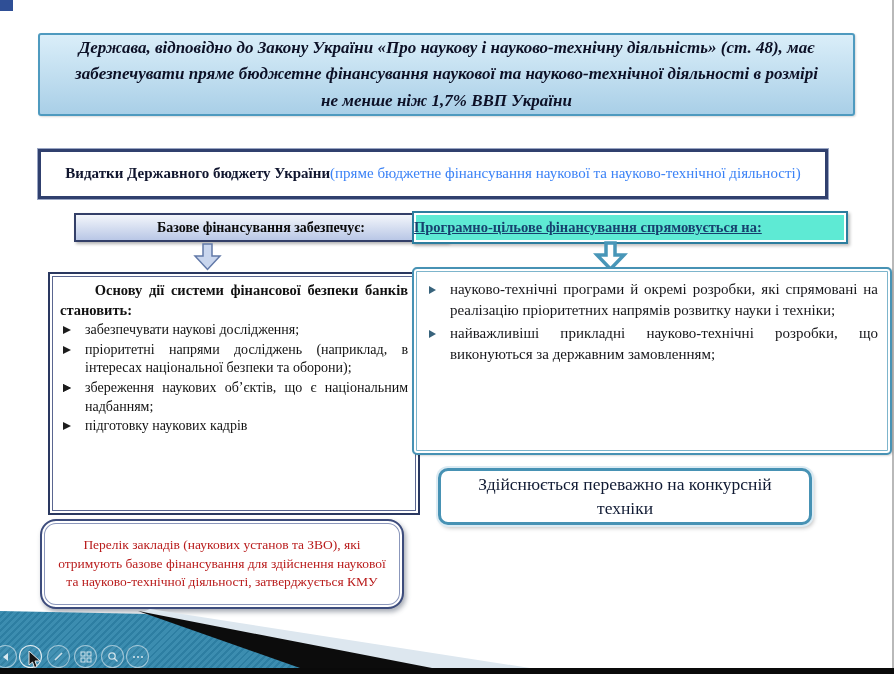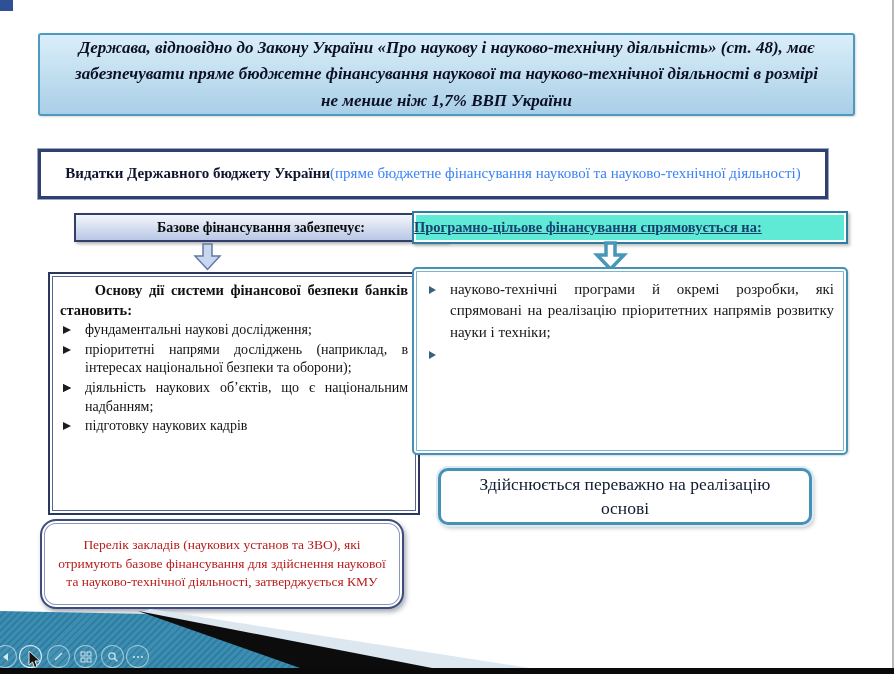--- a/index.html
+++ b/index.html
@@ -73,21 +73,21 @@
     position:relative;padding-left:25px;text-align:justify;
     font-size:14px;line-height:1.33;margin:1px 0;
   }
   .bullet-list li .marker{
     position:absolute;left:3px;top:5px;width:0;height:0;
     border-left:8px solid #1d1d1d;border-top:4.5px solid transparent;border-bottom:4.5px solid transparent;
   }
 
   
   .right-box{
-    left:412px;top:267px;width:436px;height:188px;background:#fff;
+    left:412px;top:267px;width:480px;height:188px;background:#fff;
     border:2px solid #4792b4;border-radius:5px;
     box-shadow:inset 0 0 0 2px #ffffff,inset 0 0 0 3px #7db5cc,1px 1px 2px rgba(0,0,0,.15);
     padding:9px 12px;color:#16161a;
   }
   .right-box .bullet-list li{font-size:15px;line-height:1.42;padding-left:24px;}
   .right-box .bullet-list li .marker{
     border-left-color:#38637c;top:7px;border-left-width:7px;
     border-top-width:4px;border-bottom-width:4px;
   }
 
@@ -165,37 +165,37 @@
 </div>
 <div class="abs arrow-wrap" style="left:593px;top:241px;">
   <svg width="35" height="30" viewBox="0 0 35 30">
     <polygon points="13,2 22,2 22,14 31,14 17.5,28 4,14 13,14" fill="#ffffff" stroke="#4896b8" stroke-width="3.5" stroke-linejoin="miter"></polygon>
   </svg>
 </div>
 
 <div class="abs left-box">
   <p class="box-title">Основу дії системи фінансової безпеки банків становить:</p>
   <ul class="bullet-list">
-    <li><span class="marker"></span><span>фундаментальні наукові дослідження;</span></li>
+    <li><span class="marker"></span><span>забезпечувати наукові дослідження;</span></li>
     <li><span class="marker"></span><span>пріоритетні напрями досліджень (наприклад, в інтересах національної безпеки та оборони);</span></li>
     <li><span class="marker"></span></li>
-    <li><span class="marker"></span><span>діяльність наукових об’єктів, що є національним надбанням;</span></li>
+    <li><span class="marker"></span><span>збереження наукових об’єктів, що є національним надбанням;</span></li>
     <li><span class="marker"></span><span>підготовку наукових кадрів</span></li>
   </ul>
 </div>
 
 <div class="abs right-box">
   <ul class="bullet-list">
     <li><span class="marker"></span><span>науково-технічні програми й окремі розробки, які спрямовані на реалізацію пріоритетних напрямів розвитку науки і техніки;</span></li>
-    <li><span class="marker"></span></li>
+    <li><span class="marker"></span><span>найважливіші прикладні науково-технічні розробки, що виконуються за державним замовленням;</span></li>
   </ul>
 </div>
 
 <div class="abs note-box">
-  <span>Здійснюється переважно на реалізацію основі</span>
+  <span>Здійснюється переважно на конкурсній техніки</span>
 </div>
 
 <div class="abs footnote-box">
   <span>Перелік закладів (наукових установ та ЗВО), які отримують базове фінансування для здійснення наукової та науково-технічної діяльності, затверджується КМУ</span>
 </div>
 
 <div class="abs deco">
   <div class="teal"></div>
   <div class="pale"></div>
   <div class="black"></div>

